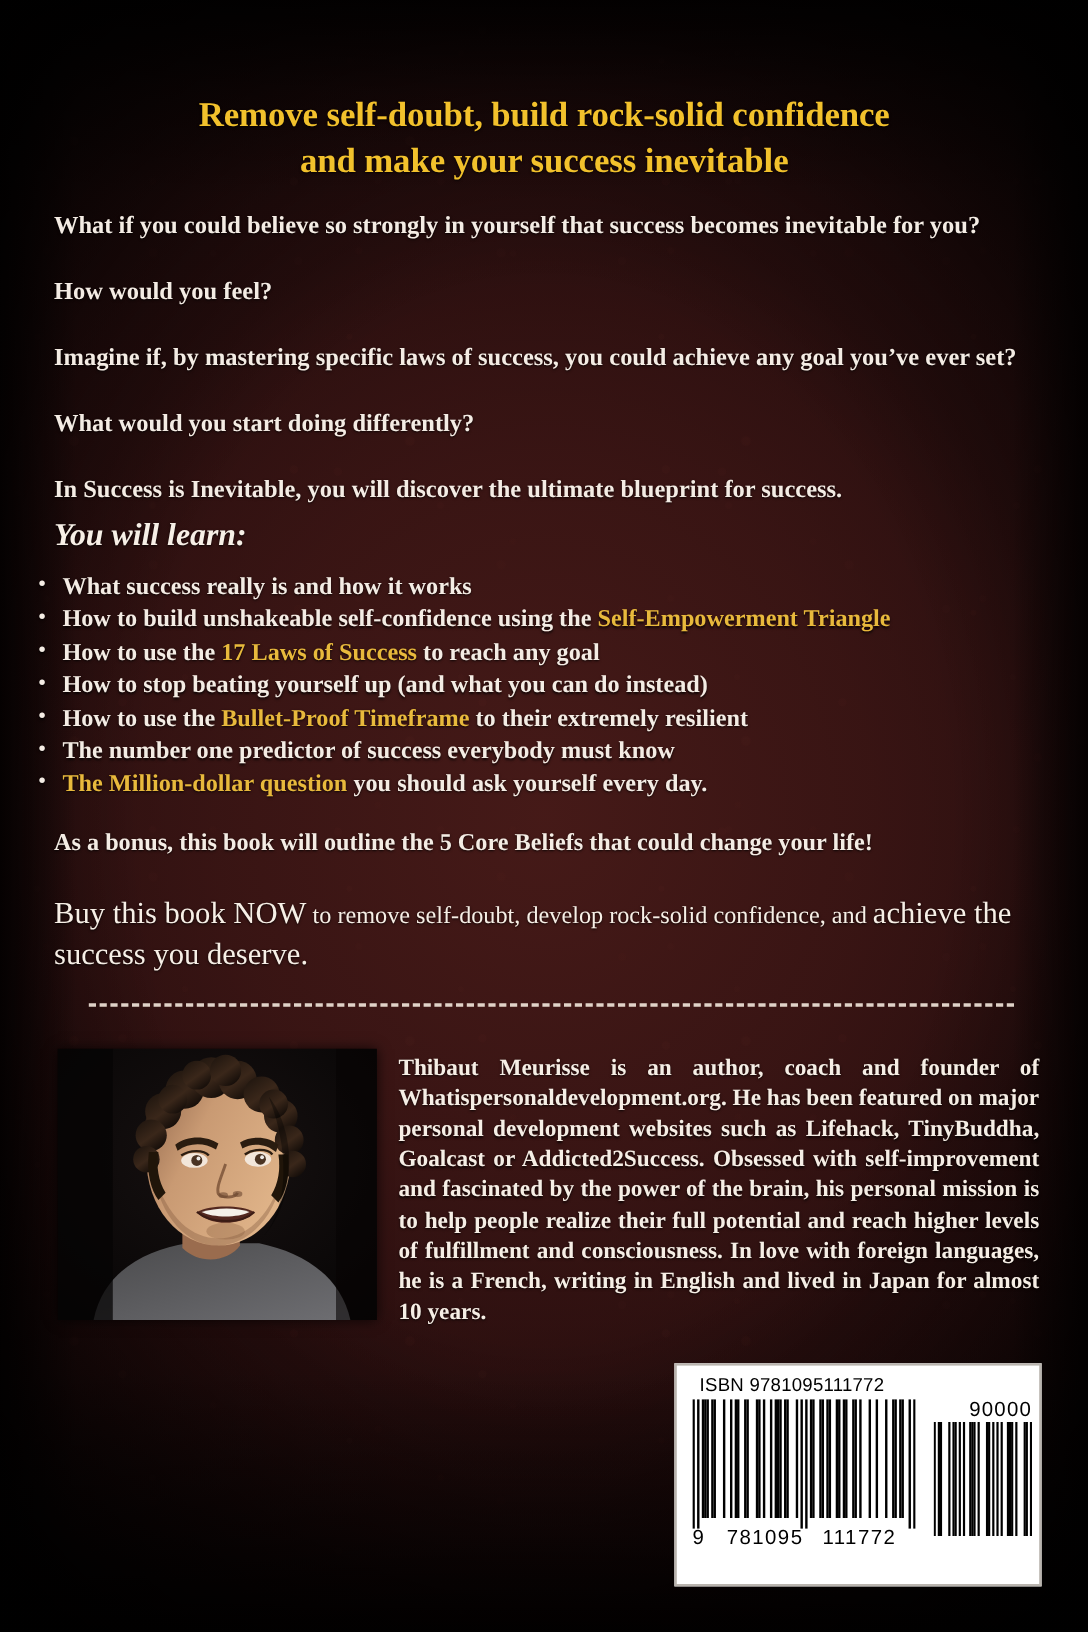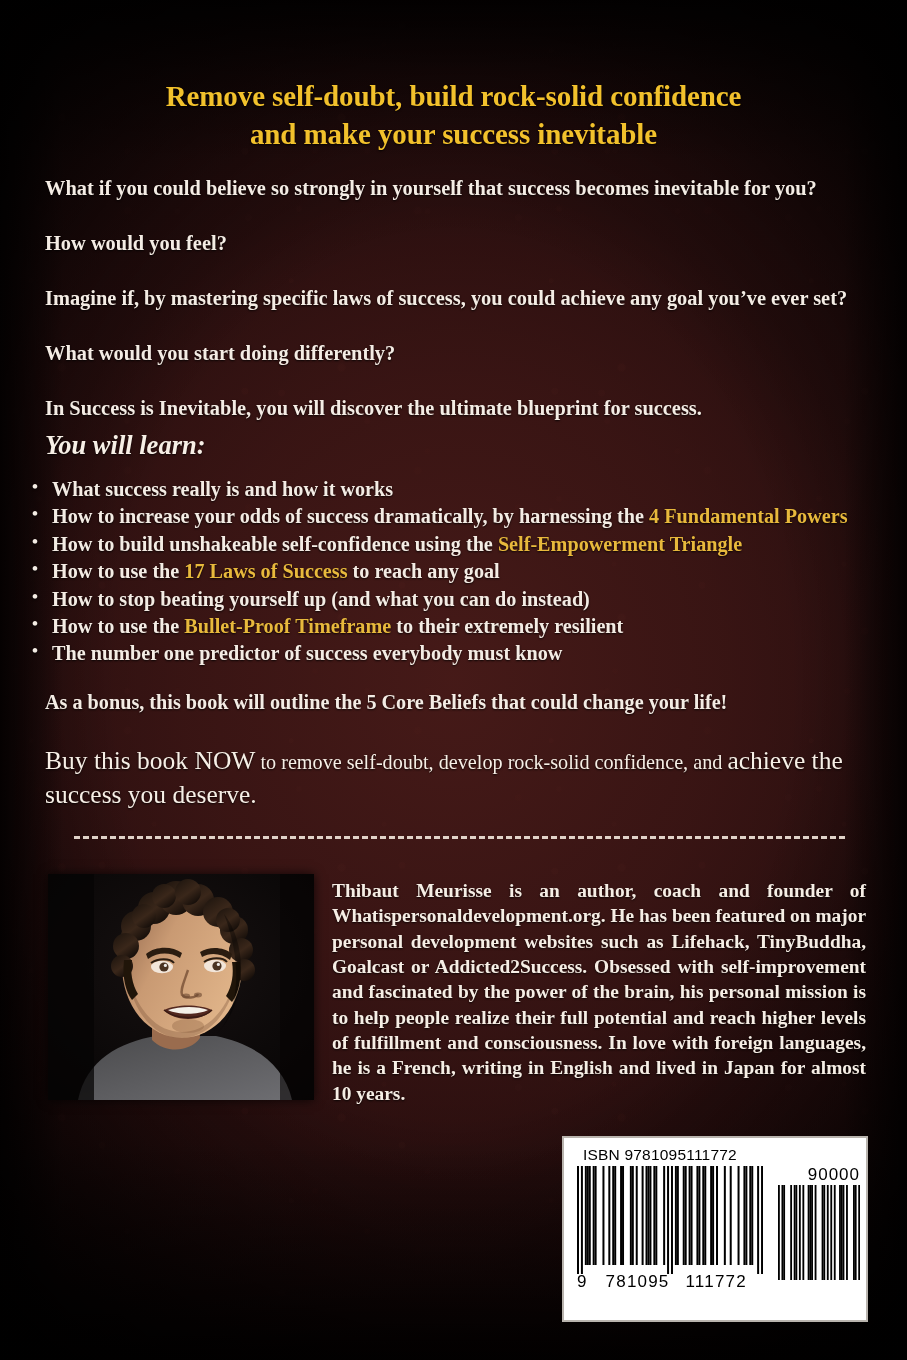--- a/index.html
+++ b/index.html
@@ -271,26 +271,26 @@
       <p>How would you feel?</p>
       <p>Imagine if, by mastering specific laws of success, you could achieve any goal you’ve ever set?</p>
       <p>What would you start doing differently?</p>
       <p>In Success is Inevitable, you will discover the ultimate blueprint for success.</p>
     </div>
 
     <div class="learn-heading">You will learn:</div>
 
     <ul class="bullets" id="bullet-list">
         <li><span>What success really is and how it works</span></li>
-        <li><span>How to increase your odds of success dramatically, by harnessing the </span><span class="gold">4 Fundamental Powers</span></li>
         <li><span>How to build unshakeable self-confidence using the </span><span class="gold">Self-Empowerment Triangle</span></li>
         <li><span>How to use the </span><span class="gold">17 Laws of Success</span><span> to reach any goal</span></li>
         <li><span>How to stop beating yourself up (and what you can do instead)</span></li>
         <li><span>How to use the </span><span class="gold">Bullet-Proof  Timeframe</span><span> to their extremely resilient</span></li>
         <li><span>The number one predictor of success everybody must know</span></li>
+        <li><span class="gold">The Million-dollar question</span><span> you should ask yourself every day.</span></li>
       </ul>
 
     <div class="bonus">As a bonus, this book will outline the 5 Core Beliefs that could change your life!</div>
 
     <div class="cta">
       <span class="big">Buy this book NOW</span><span> to remove self-doubt, develop rock-solid confidence, and </span><span class="big">achieve the success you deserve.</span>
     </div>
 
     <div class="divider"></div>
 

